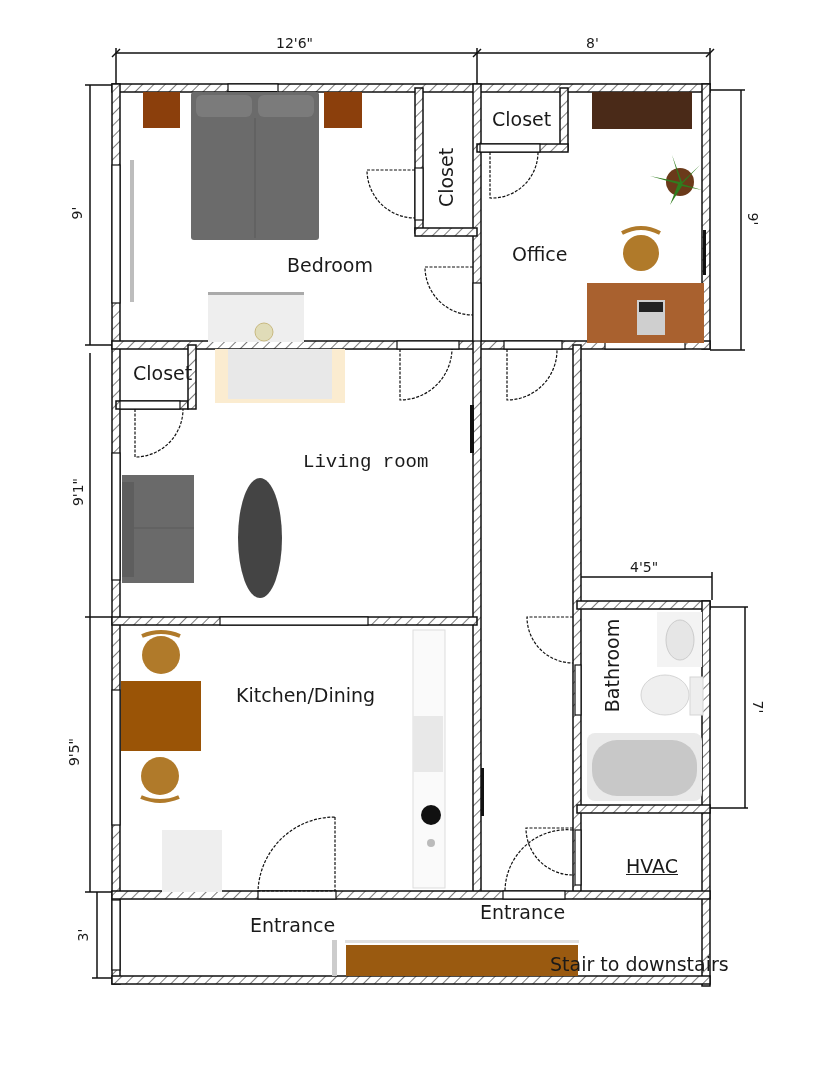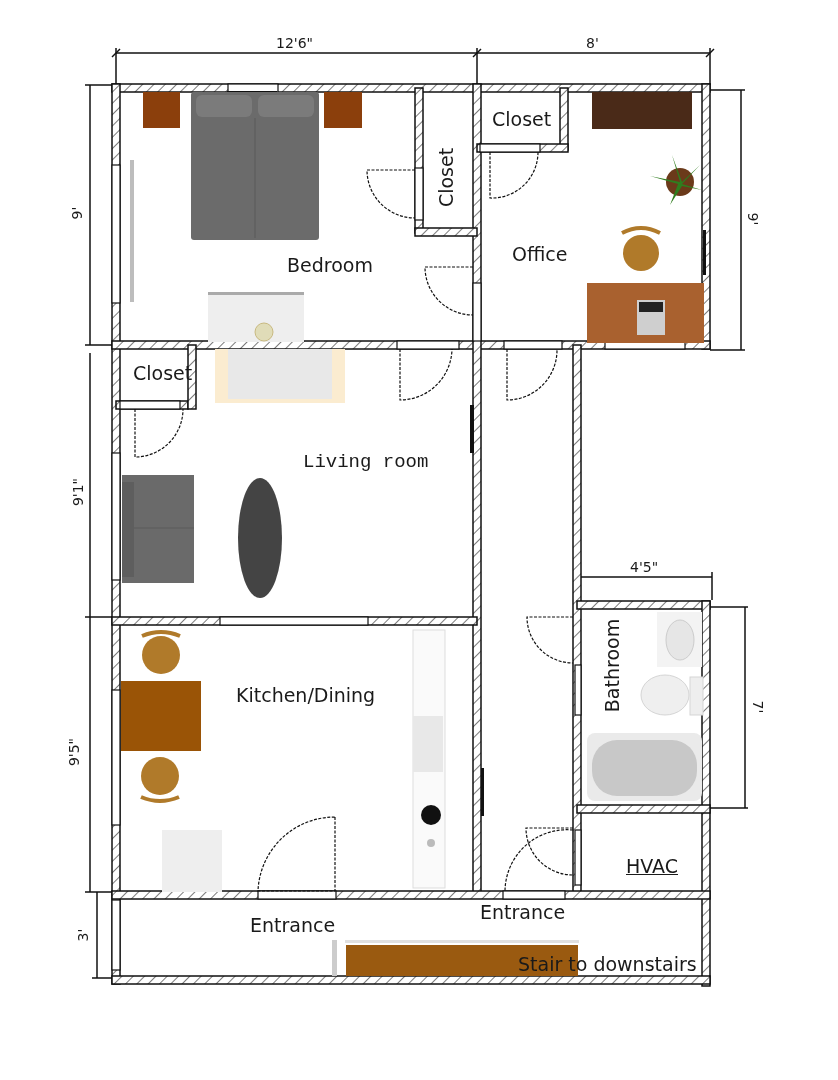--- a/index.html
+++ b/index.html
@@ -194,21 +194,21 @@
 <div class="lbl rot-ccw" style="left:415px; top:168px; width:62px; text-align:center;">Closet</div>
 <div class="lbl" style="left:492px; top:110px;">Closet</div>
 <div class="lbl" style="left:512px; top:245px;text-align:center;">Office</div>
 <div class="lbl" style="left:133px; top:364px;">Closet</div>
 <div class="lbl" style="left:303px; top:453px;font-family:Liberation Mono, monospace;">Living room</div>
 <div class="lbl" style="left:228px; top:686px;margin-left:8px;">Kitchen/Dining</div>
 <div class="lbl rot-ccw" style="left:562px; top:656px; width:100px; text-align:center;">Bathroom</div>
 <div class="lbl" style="left:626px; top:857px;text-decoration:underline;">HVAC</div>
 <div class="lbl" style="left:250px; top:916px;">Entrance</div>
 <div class="lbl" style="left:480px; top:903px;">Entrance</div>
-<div class="lbl" style="left:518px; top:955px;">Stair to downstairs</div>
+<div class="lbl" style="left:550px; top:955px;">Stair to downstairs</div>
 
 <div class="dim" style="left:276px; top:36px;">12'6"</div>
 <div class="dim" style="left:586px; top:36px;">8'</div>
 <div class="dim rot-ccw" style="left:62px; top:206px; width:30px; text-align:center;">9'</div>
 <div class="dim rot-ccw" style="left:58px; top:485px; width:40px; text-align:center;">9'1"</div>
 <div class="dim rot-ccw" style="left:54px; top:745px; width:40px; text-align:center;">9'5"</div>
 <div class="dim rot-ccw" style="left:68px; top:928px; width:30px; text-align:center;">3'</div>
 <div class="dim rot-cw" style="left:738px; top:212px; width:30px; text-align:center;">9'</div>
 <div class="dim" style="left:630px; top:560px;">4'5"</div>
 <div class="dim rot-cw" style="left:743px; top:700px; width:30px; text-align:center;">7'</div>

